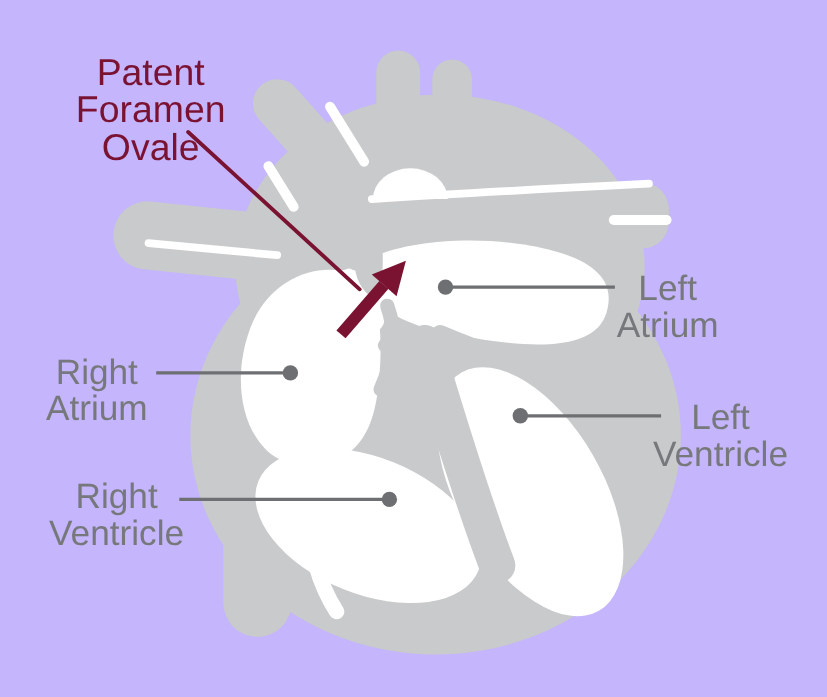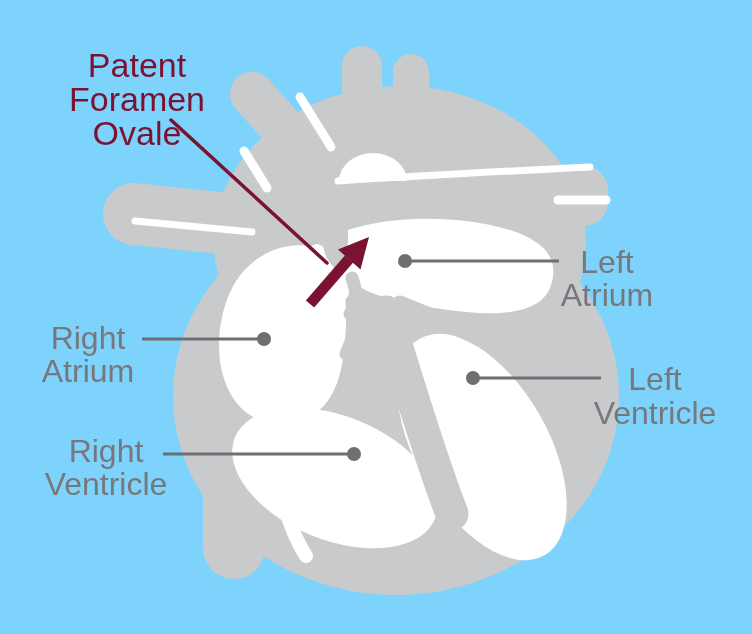--- a/index.html
+++ b/index.html
@@ -4,21 +4,21 @@
 <style>
   html, body {
     margin: 0;
     padding: 0;
     background: #ffffff;
   }
   .stage {
     position: relative;
     width: 752px;
     height: 634px;
-    background: #7dd3fc;
+    background: #c4b5fd;
     overflow: hidden;
     font-family: "Liberation Sans", "DejaVu Sans", sans-serif;
   }
   svg text {
     font-family: "Liberation Sans", "DejaVu Sans", sans-serif;
   }
   .gray-label {
     font-size: 32px;
     fill: #77787b;
     text-anchor: middle;

